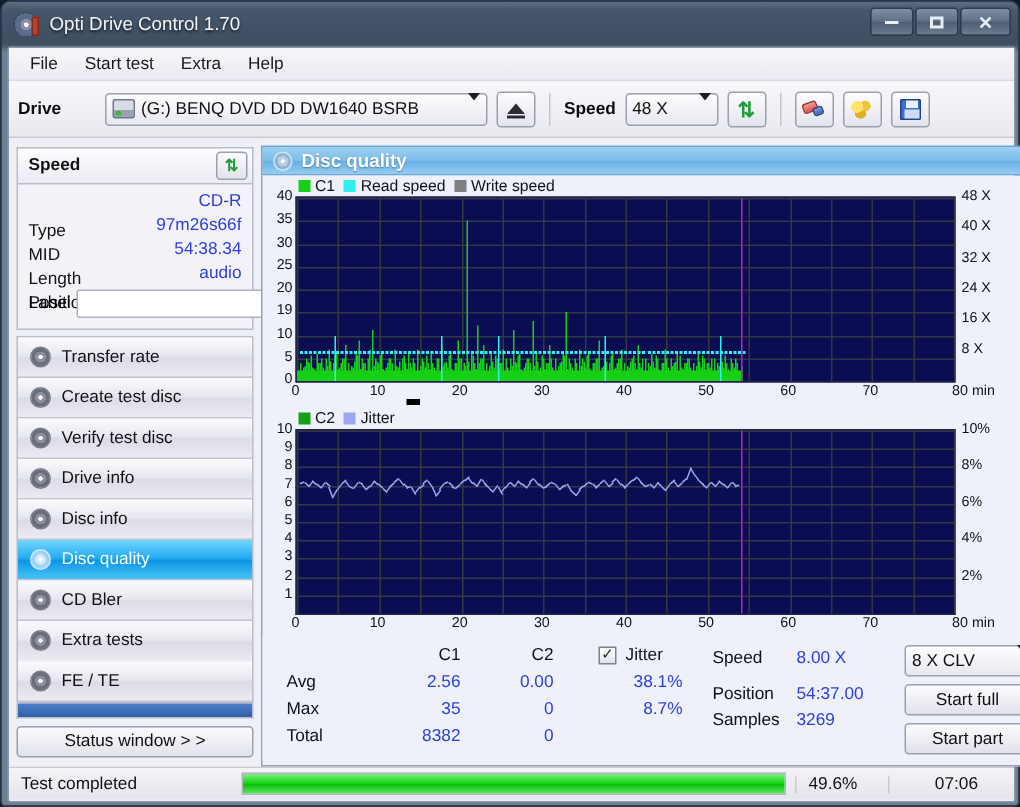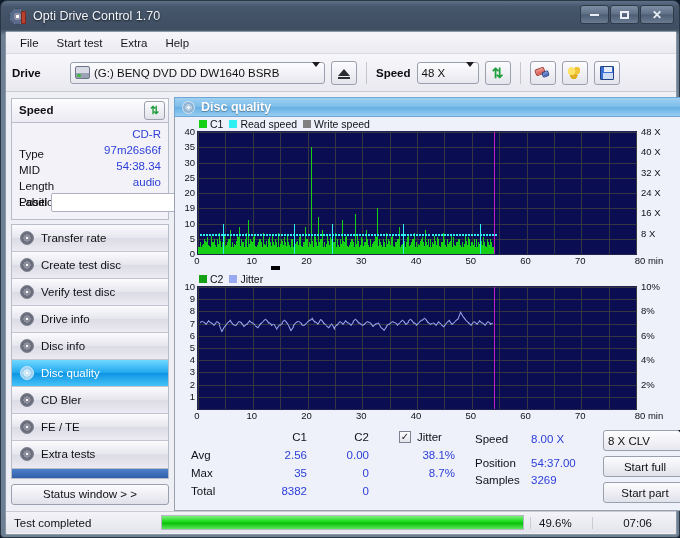--- a/index.html
+++ b/index.html
@@ -381,27 +381,27 @@
             <span>Disc info</span>
           </div>
           <div class="navitem active">
             <span class="nav-icon"></span>
             <span>Disc quality</span>
           </div>
           <div class="navitem">
             <span class="nav-icon"></span>
             <span>CD Bler</span>
           </div>
+          <div class="navitem" style="border-bottom:none">
+            <span class="nav-icon"></span>
+            <span>Extra tests</span>
+          </div>
           <div class="navitem">
             <span class="nav-icon"></span>
             <span>FE / TE</span>
-          </div>
-          <div class="navitem" style="border-bottom:none">
-            <span class="nav-icon"></span>
-            <span>Extra tests</span>
           </div>
         </div>
         <div class="nav-fill"></div>
         <div class="statuswin">Status window &gt; &gt;</div>
       </div>
 
       <div class="main">
         <div class="main-hd">
           <span class="hd-icon"></span>
           <span class="t">Disc quality</span>

